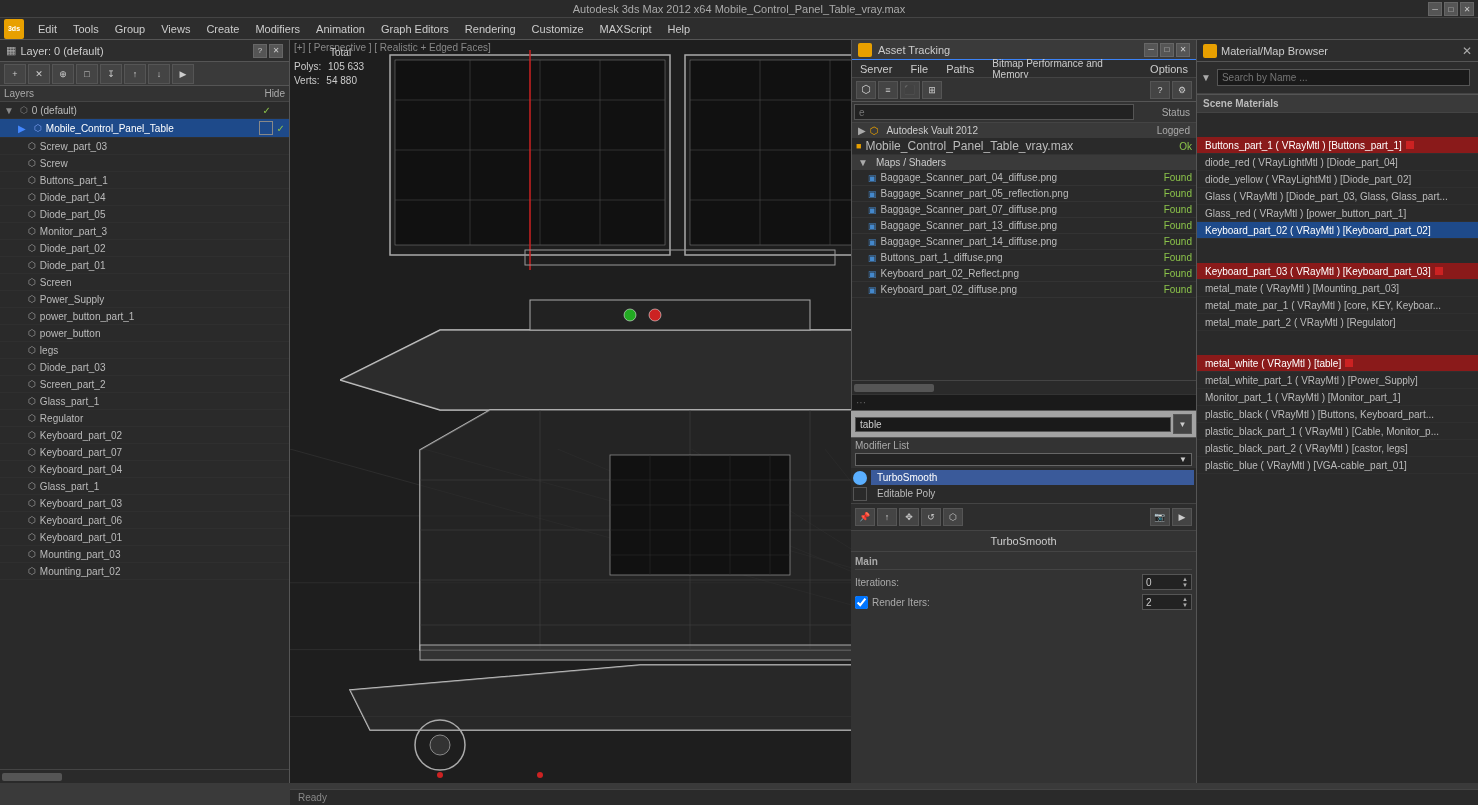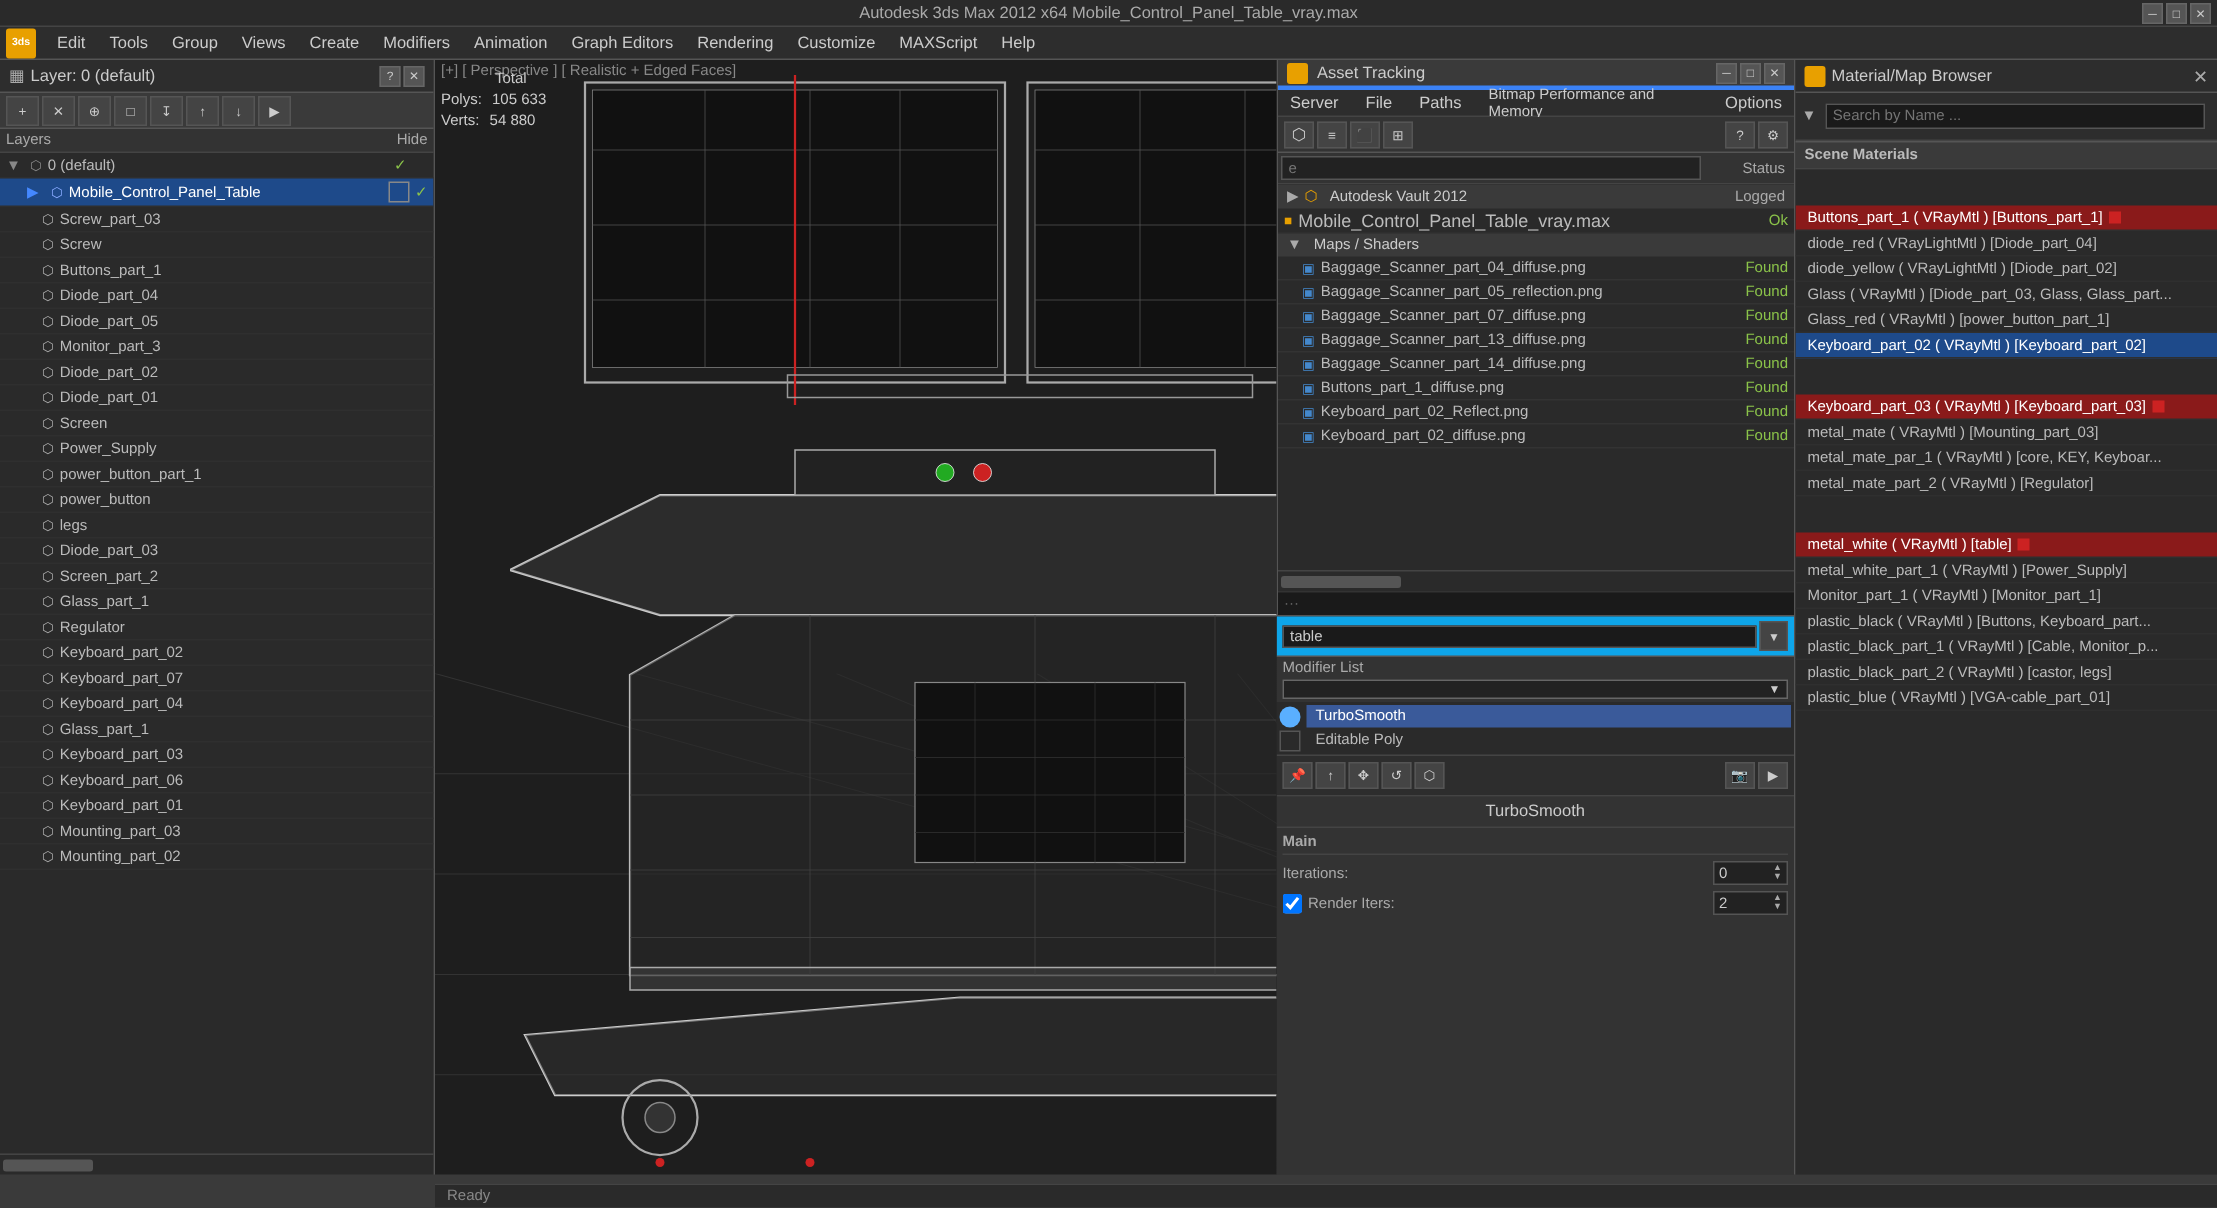--- a/index.html
+++ b/index.html
@@ -78,21 +78,21 @@
       border-left: 1px solid #555;
       height: 370px;
     }
 
     .panel-title-bar {
       background: #3a3a3a;
       height: 20px;
       display: flex;
       align-items: center;
       padding: 0 6px;
-      border-bottom: 3px solid #3b82f6;
+      border-bottom: 1px solid #3b82f6;
       font-size: 11px;
       color: #ccc;
       gap: 6px;
     }
     .panel-title-icon {
       width: 14px; height: 14px;
       background: #666;
       border-radius: 2px;
     }
 
@@ -802,21 +802,21 @@
         </div>
       </div>
 
       <div style="background:#1a1a1a;padding:2px 4px;font-size:10px;color:#666;border-top:1px solid #333;">
         <span>···</span>
       </div>
     </div>
 
     <div class="modifier-panel" style="flex:1;display:flex;flex-direction:column;">
 
-      <div style="background:#0ea5e9;padding:3px 4px;border-bottom:1px solid #555;display:flex;align-items:center;">
+      <div style="background:#a3a3a3;padding:3px 4px;border-bottom:1px solid #555;display:flex;align-items:center;">
         <input type="text" style="background: rgb(26, 26, 26); border: 1px solid rgb(85, 85, 85); color: rgb(204, 204, 204); font-size: 10px; padding: 1px 4px; width: 100%;" value="table">
         <div style="width:20px;height:20px;background:#444;border:1px solid #555;margin-left:2px;display:flex;align-items:center;justify-content:center;cursor:pointer;">
           <span style="font-size:8px;">▼</span>
         </div>
       </div>
 
       <div style="padding:2px 4px;background:#333;">
         <div style="font-size:10px;color:#aaa;margin-bottom:2px;">Modifier List</div>
         <div style="background:#222;border:1px solid #666;color:#ccc;font-size:10px;padding:1px 4px;width:100%;display:flex;align-items:center;justify-content:space-between;cursor:pointer;">
           <span></span>

